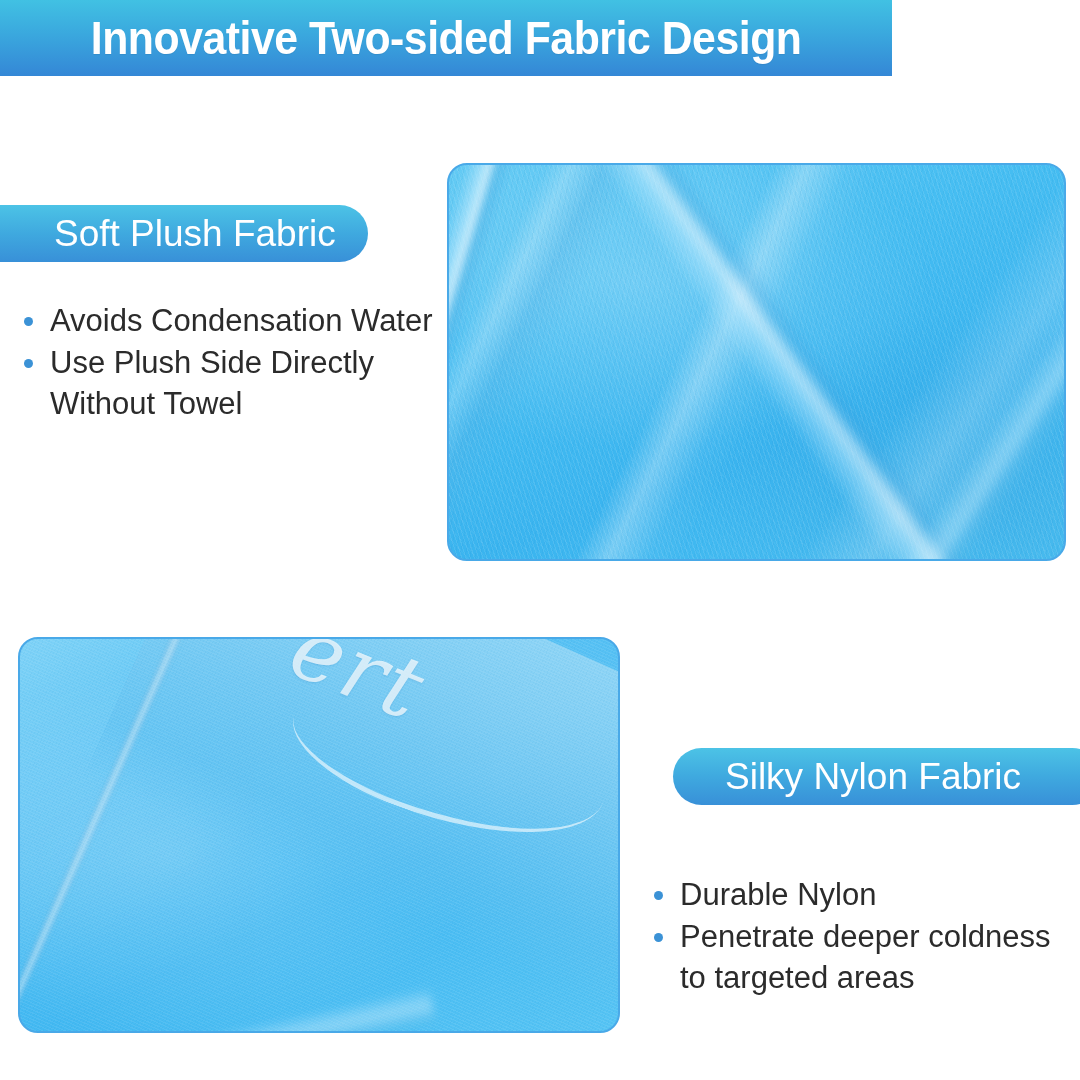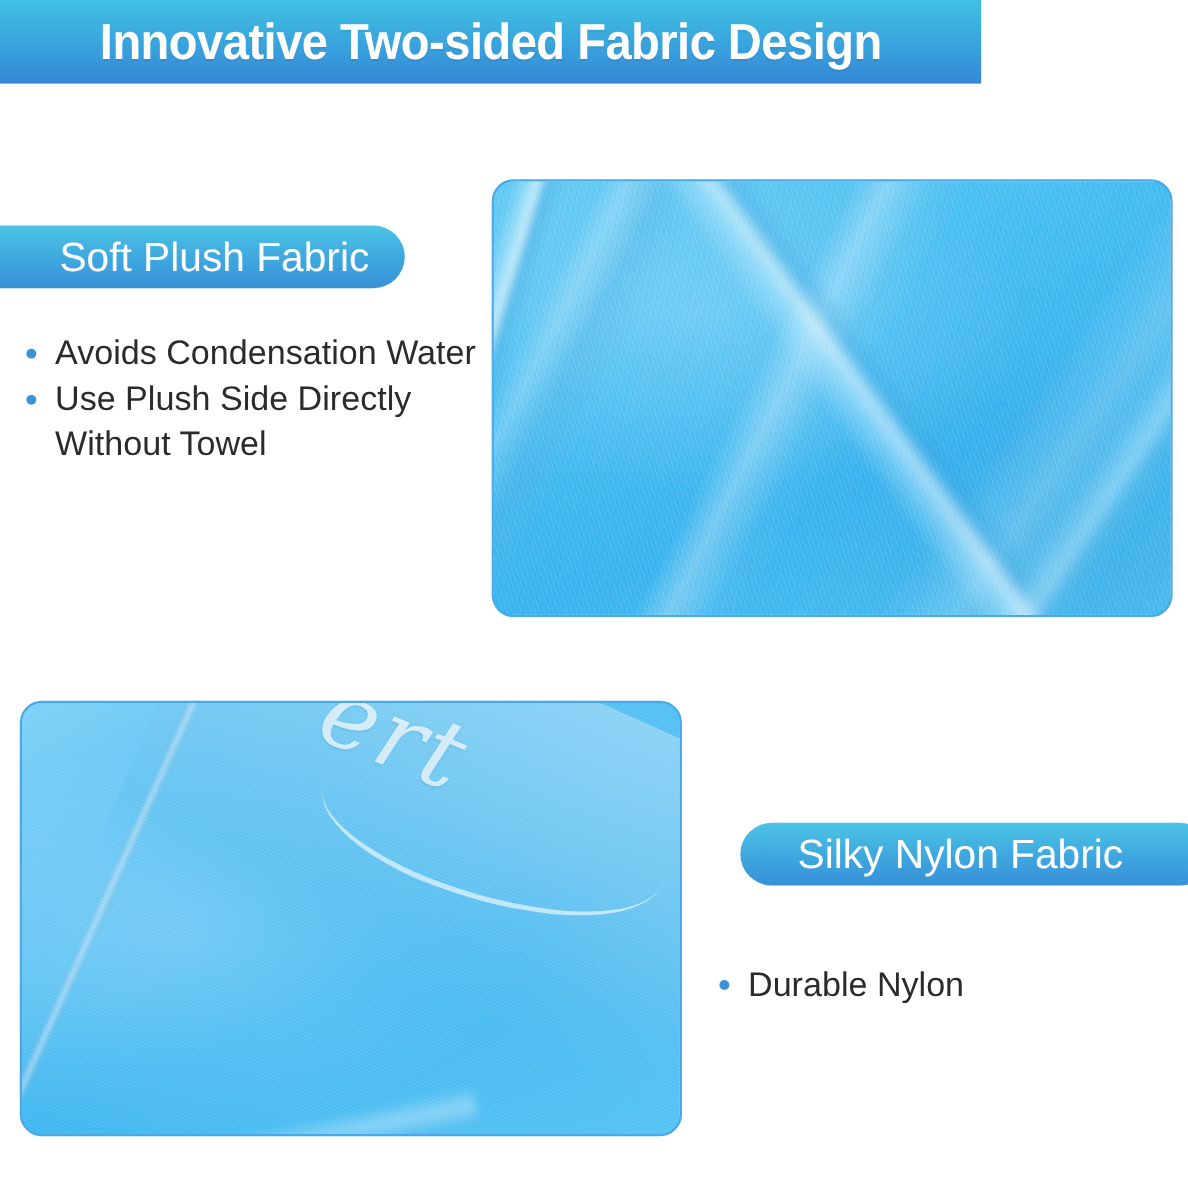--- a/index.html
+++ b/index.html
@@ -320,13 +320,14 @@
   <div class="nylon-logo-swoosh"></div>
   <div class="nylon-logo">ert</div>
 </div>
 
 <div class="pill pill-nylon">
   <span class="pill-label">Silky Nylon Fabric</span>
 </div>
 
 <ul class="bullet-list list-nylon">
   <li class="bullet-item">Durable Nylon</li>
+  <li class="bullet-item">Penetrate deeper coldness to targeted areas</li>
 </ul>
 
 </body></html>

